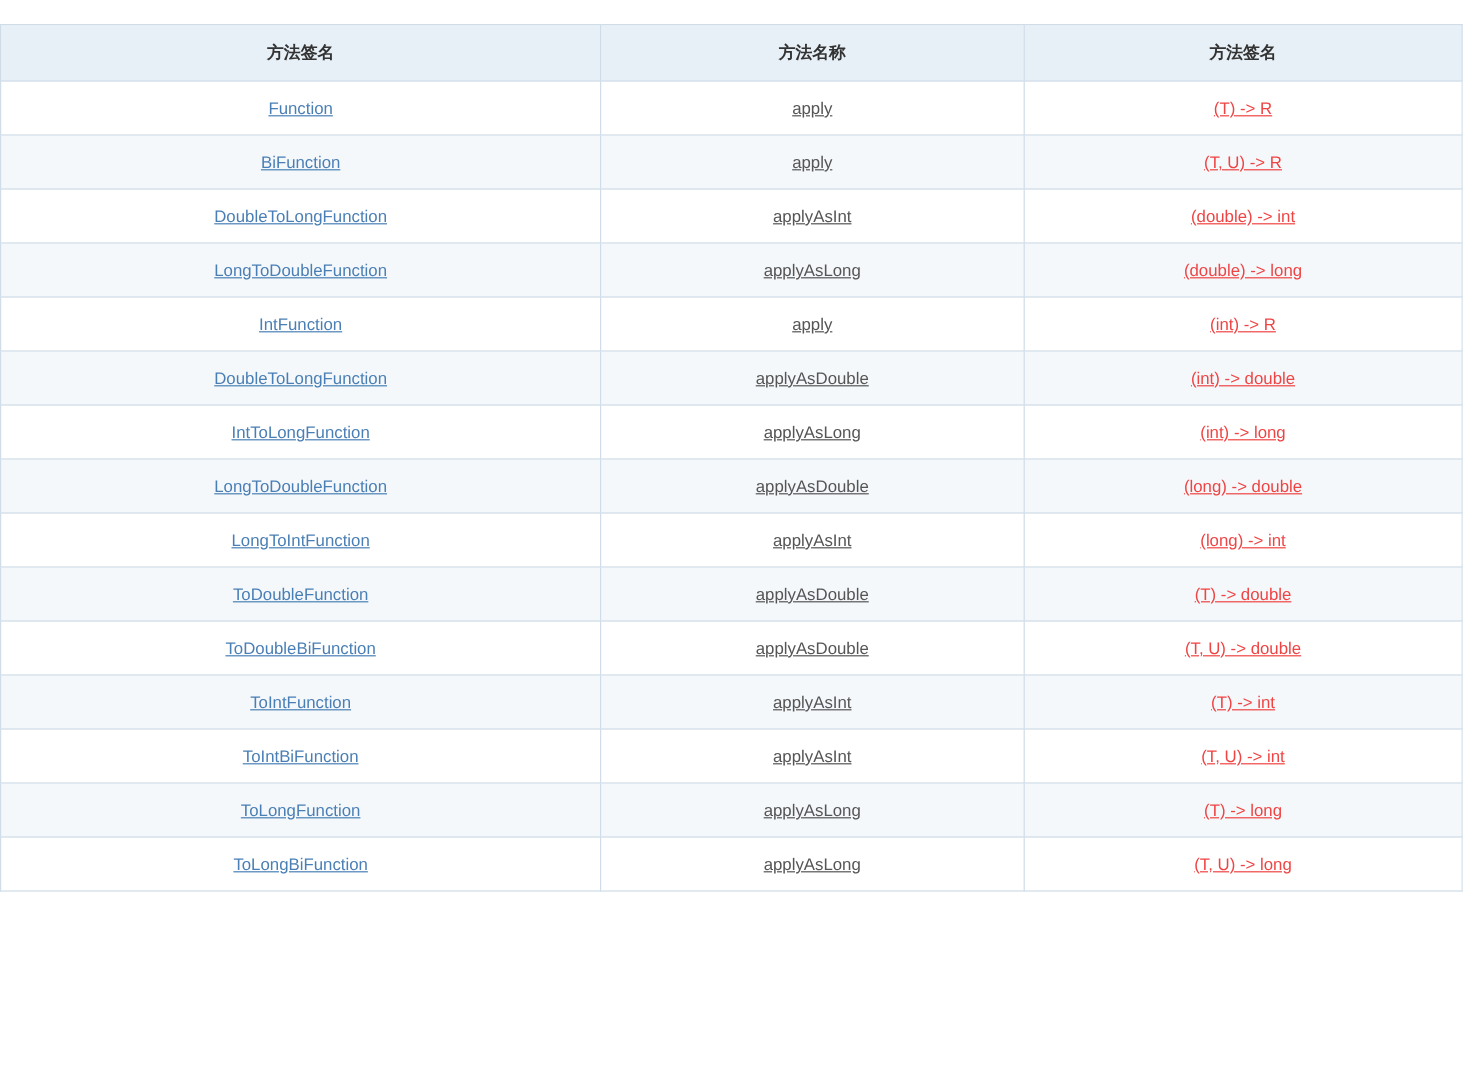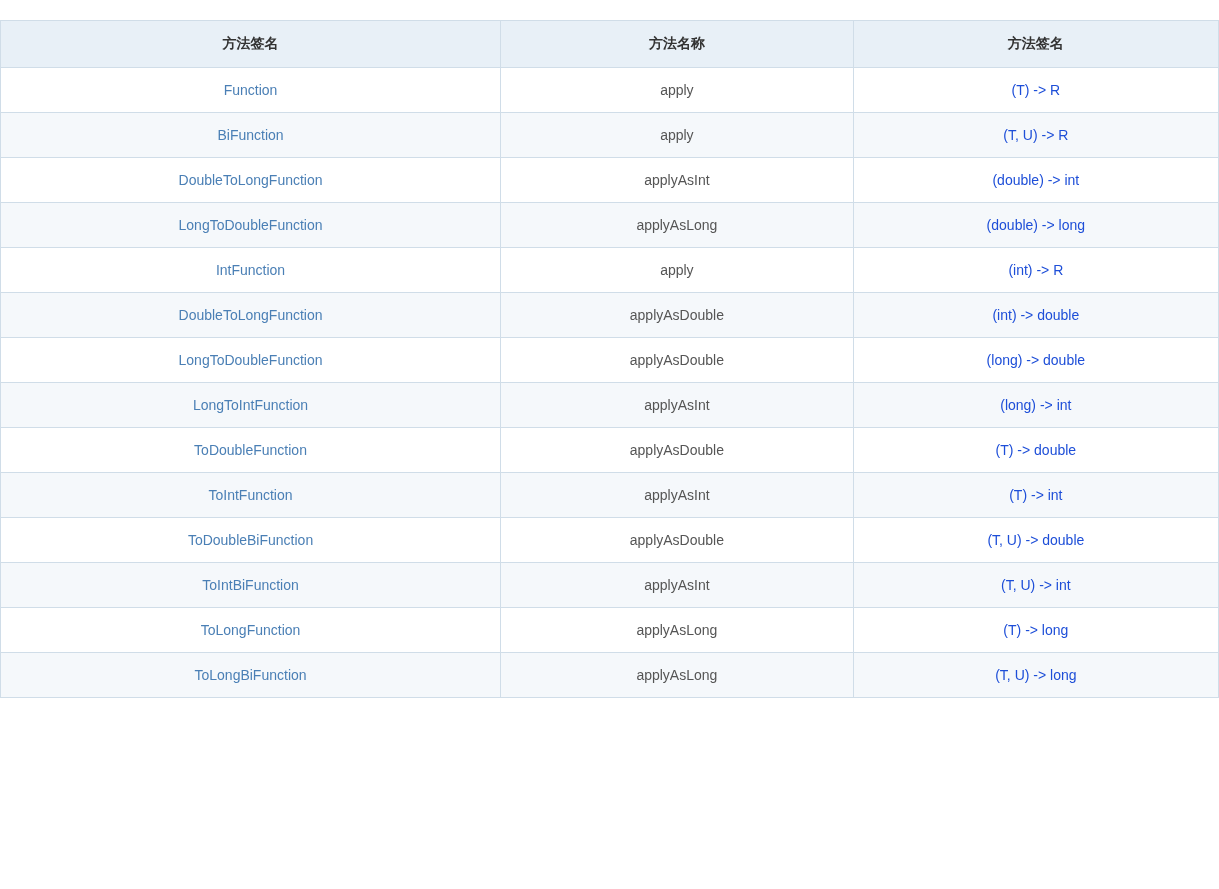--- a/index.html
+++ b/index.html
@@ -47,28 +47,29 @@
     tbody tr:nth-child(even) {
       background-color: #f5f8fb;
     }
 
     tbody td {
       padding: 14px 12px;
       text-align: center;
       border: 1px solid #d0dde8;
       color: #555;
       font-size: 14px;
+      text-decoration: underline;
     }
 
     tbody td.interface-name {
       color: #4a7fb5;
     }
 
     tbody td.method-sig {
-      color: #1d4ed8;
+      color: #ef4444;
     }
   </style>
 </head>
 <body>
 
 <div class="table-container">
   <table>
     <thead>
       <tr>
         <th>方法签名</th>
@@ -101,43 +102,48 @@
           <td class="interface-name">IntFunction</td>
           <td>apply</td>
           <td class="method-sig">(int) -&gt; R</td>
         </tr>
         <tr>
           <td class="interface-name">DoubleToLongFunction</td>
           <td>applyAsDouble</td>
           <td class="method-sig">(int) -&gt; double</td>
         </tr>
         <tr>
+          <td class="interface-name">IntToLongFunction</td>
+          <td>applyAsLong</td>
+          <td class="method-sig">(int) -&gt; long</td>
+        </tr>
+        <tr>
           <td class="interface-name">LongToDoubleFunction</td>
           <td>applyAsDouble</td>
           <td class="method-sig">(long) -&gt; double</td>
         </tr>
         <tr>
           <td class="interface-name">LongToIntFunction</td>
           <td>applyAsInt</td>
           <td class="method-sig">(long) -&gt; int</td>
         </tr>
         <tr>
           <td class="interface-name">ToDoubleFunction</td>
           <td>applyAsDouble</td>
           <td class="method-sig">(T) -&gt; double</td>
         </tr>
         <tr>
+          <td class="interface-name">ToDoubleBiFunction</td>
+          <td>applyAsDouble</td>
+          <td class="method-sig">(T, U) -&gt; double</td>
+        </tr>
+        <tr>
           <td class="interface-name">ToIntFunction</td>
           <td>applyAsInt</td>
           <td class="method-sig">(T) -&gt; int</td>
-        </tr>
-        <tr>
-          <td class="interface-name">ToDoubleBiFunction</td>
-          <td>applyAsDouble</td>
-          <td class="method-sig">(T, U) -&gt; double</td>
         </tr>
         <tr>
           <td class="interface-name">ToIntBiFunction</td>
           <td>applyAsInt</td>
           <td class="method-sig">(T, U) -&gt; int</td>
         </tr>
         <tr>
           <td class="interface-name">ToLongFunction</td>
           <td>applyAsLong</td>
           <td class="method-sig">(T) -&gt; long</td>

